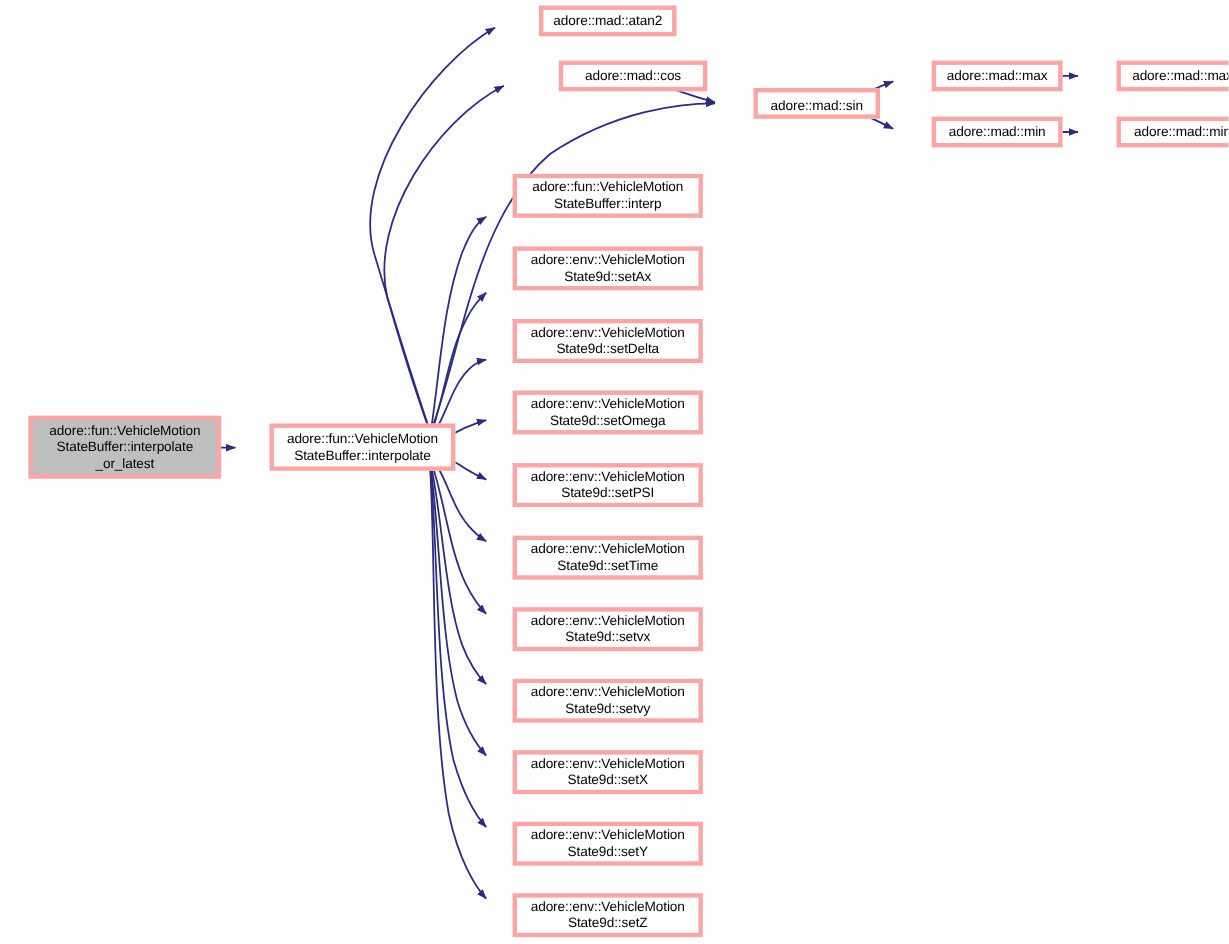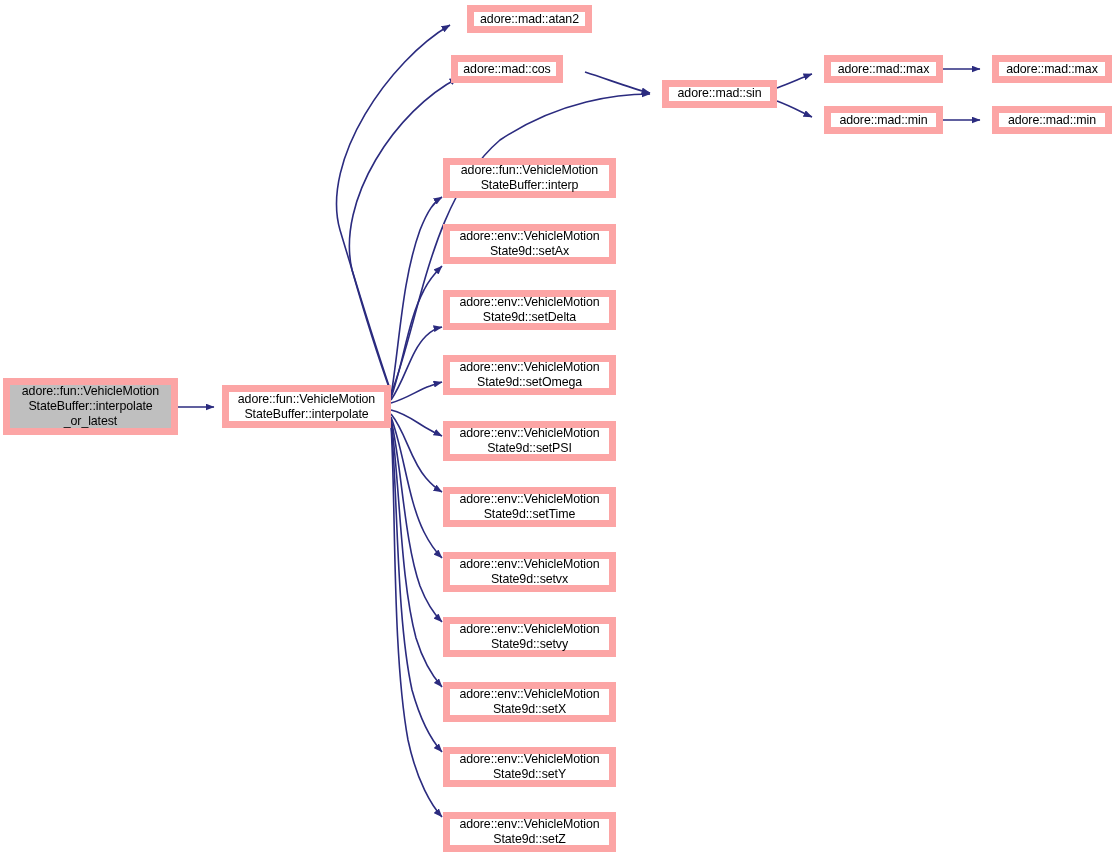--- a/index.html
+++ b/index.html
@@ -40,21 +40,22 @@
     color: #000000;
     letter-spacing: -0.1px;
     white-space: pre-line;
     padding: 0 4px;
   }
   .node.root {
     background: #bfbfbf;
     border: 1px solid #2b2b2b;
   }
   .node.thick {
-    border: 7px solid #fca5a5;
+    border: 4px solid #fca5a5;
+    margin-left: 23px;
   }
   .node-label {
     display: block;
     width: 100%;
     white-space: pre-line;
   }
 </style>
 </head>
 <body>
 
@@ -90,21 +91,21 @@
       </g>
   </svg>
 
   <div id="nodes-group">
       <div class="node thick root" style="left: 3px; top: 378px; width: 175px; height: 57px;"><span class="node-label">adore::fun::VehicleMotion
 StateBuffer::interpolate
 _or_latest</span></div>
       <div class="node thick" style="left: 222px; top: 385px; width: 169px; height: 43px;"><span class="node-label">adore::fun::VehicleMotion
 StateBuffer::interpolate</span></div>
       <div class="node thick" style="left: 467px; top: 5px; width: 125px; height: 28px;"><span class="node-label">adore::mad::atan2</span></div>
-      <div class="node thick" style="left: 451px; top: 55px; width: 112px; height: 28px;"><span class="node-label">adore::mad::cos</span></div>
+      <div class="node thick" style="left: 485px; top: 55px; width: 135px; height: 28px;"><span class="node-label">adore::mad::cos</span></div>
       <div class="node thick" style="left: 662px; top: 80px; width: 115px; height: 28px; align-items: flex-end;"><span class="node-label">adore::mad::sin</span></div>
       <div class="node thick" style="left: 824px; top: 55px; width: 119px; height: 28px;"><span class="node-label">adore::mad::max</span></div>
       <div class="node thick" style="left: 992px; top: 55px; width: 120px; height: 28px;"><span class="node-label">adore::mad::max</span></div>
       <div class="node thick" style="left: 824px; top: 106px; width: 119px; height: 28px;"><span class="node-label">adore::mad::min</span></div>
       <div class="node thick" style="left: 992px; top: 106px; width: 120px; height: 28px;"><span class="node-label">adore::mad::min</span></div>
       <div class="node thick" style="left: 443px; top: 158px; width: 173px; height: 40px;"><span class="node-label">adore::fun::VehicleMotion
 StateBuffer::interp</span></div>
       <div class="node thick" style="left: 443px; top: 224px; width: 173px; height: 40px;"><span class="node-label">adore::env::VehicleMotion
 State9d::setAx</span></div>
       <div class="node thick" style="left: 443px; top: 290px; width: 173px; height: 40px;"><span class="node-label">adore::env::VehicleMotion

